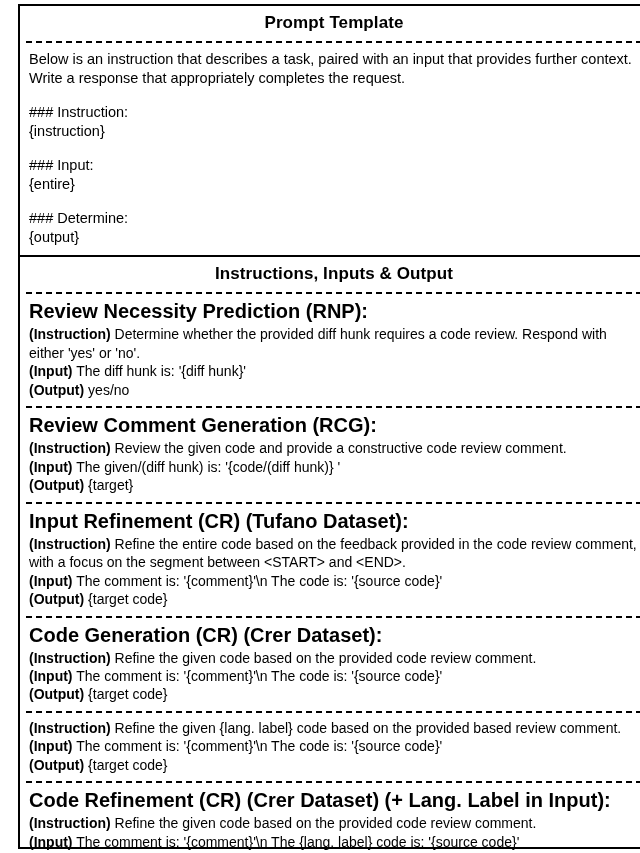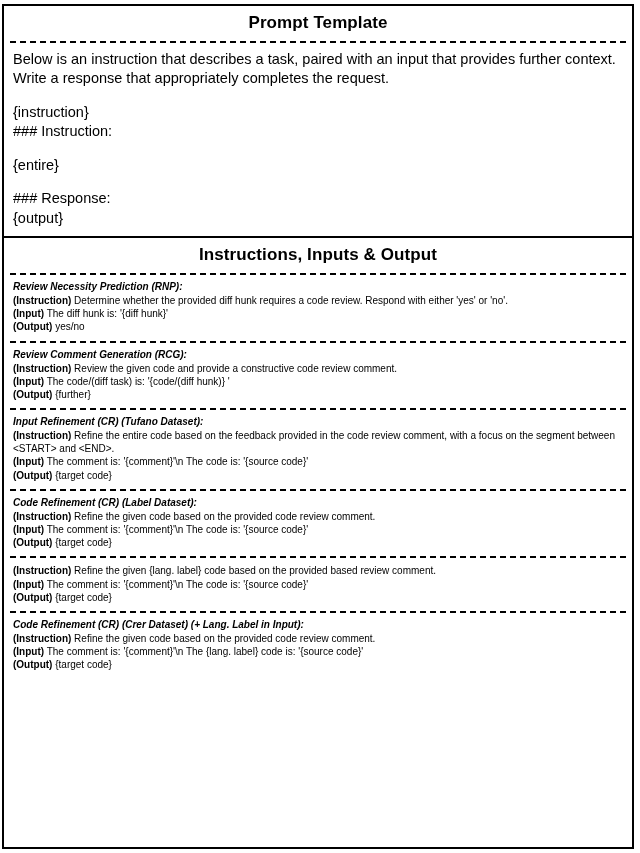--- a/index.html
+++ b/index.html
@@ -11,21 +11,21 @@
     width: 640px;
     height: 853px;
     font-family: "Liberation Sans", sans-serif;
     color: #000000;
     overflow: hidden;
   }
   .page {
     width: 640px;
     height: 713px;
     box-sizing: border-box;
-    padding: 4px 4px 2px 2px;
+    padding: 4px 4px 2px 18px;
   }
   .frame {
     border: 2px solid #000;
     box-sizing: border-box;
     width: 632px;
     height: 845px;
     padding: 0;
   }
   .section-title {
     text-align: center;
@@ -53,84 +53,84 @@
     margin: 0;
   }
   .gap {
     height: 14px;
   }
   .entry {
     padding: 6px 9px 7px 9px;
   }
   .entry-title {
     font-weight: bold;
-    font-size: 10px;
+    font-size: 20px;
     margin: 0 0 2px 0;
-    font-style: italic;
   }
   .entry-line {
-    font-size: 10px;
+    font-size: 14px;
     line-height: 1.32;
     margin: 0;
   }
   .lbl {
     font-weight: bold;
   }
 </style>
 </head>
 <body>
 
 <div class="page">
   <div class="frame">
 
     <div class="section-title">Prompt Template</div>
     <div class="dashed-sep"></div>
 
     <div class="body-block">
       <p>Below is an instruction that describes a task, paired with an input that provides further context. Write a response that appropriately completes the request.</p>
       <div class="gap"></div>
+      <p>### Instruction:</p>
       <p>{instruction}</p>
-      <p>### Instruction:</p>
       <div class="gap"></div>
+      <p>### Input:</p>
       <p>{entire}</p>
       <div class="gap"></div>
-      <p>### Response:</p>
+      <p>### Determine:</p>
       <p>{output}</p>
     </div>
 
     <div class="solid-sep"></div>
     <div class="section-title">Instructions, Inputs &amp; Output</div>
     <div class="dashed-sep"></div>
 
     <div class="entry">
       <p class="entry-title">Review Necessity Prediction (RNP):</p>
       <p class="entry-line"><span class="lbl">(Instruction)</span><span> Determine whether the provided diff hunk requires a code review. Respond with either 'yes' or 'no'.</span></p>
       <p class="entry-line"><span class="lbl">(Input)</span><span> The diff hunk is: '{diff hunk}'</span></p>
       <p class="entry-line"><span class="lbl">(Output)</span><span> yes/no</span></p>
     </div>
     <div class="dashed-sep"></div>
 
     <div class="entry">
       <p class="entry-title">Review Comment Generation (RCG):</p>
       <p class="entry-line"><span class="lbl">(Instruction)</span><span> Review the given code and provide a constructive code review comment.</span></p>
-      <p class="entry-line"><span class="lbl">(Input)</span><span> The code/(diff task) is: '{code/(diff hunk)} '</span></p>
-      <p class="entry-line"><span class="lbl">(Output)</span><span> {further}</span></p>
+      <p class="entry-line"><span class="lbl">(Input)</span><span> The given/(diff hunk) is: '{code/(diff hunk)} '</span></p>
+      <p class="entry-line"><span class="lbl">(Output)</span><span> {target}</span></p>
     </div>
     <div class="dashed-sep"></div>
 
     <div class="entry">
       <p class="entry-title">Input Refinement (CR) (Tufano Dataset):</p>
       <p class="entry-line"><span class="lbl">(Instruction)</span><span> Refine the entire code based on the feedback provided in the code review comment, with a focus on the segment between &lt;START&gt; and &lt;END&gt;.</span></p>
       <p class="entry-line"><span class="lbl">(Input)</span><span> The comment is: '{comment}'\n The code is: '{source code}'</span></p>
       <p class="entry-line"><span class="lbl">(Output)</span><span> {target code}</span></p>
     </div>
     <div class="dashed-sep"></div>
 
     <div class="entry">
-      <p class="entry-title">Code Refinement (CR) (Label Dataset):</p>
+      <p class="entry-title">Code Generation (CR) (Crer Dataset):</p>
       <p class="entry-line"><span class="lbl">(Instruction)</span><span> Refine the given code based on the provided code review comment.</span></p>
       <p class="entry-line"><span class="lbl">(Input)</span><span> The comment is: '{comment}'\n The code is: '{source code}'</span></p>
       <p class="entry-line"><span class="lbl">(Output)</span><span> {target code}</span></p>
     </div>
     <div class="dashed-sep"></div>
 
     <div class="entry">
       <p class="entry-line"><span class="lbl">(Instruction)</span><span> Refine the given {lang. label} code based on the provided based review comment.</span></p>
       <p class="entry-line"><span class="lbl">(Input)</span><span> The comment is: '{comment}'\n The code is: '{source code}'</span></p>
       <p class="entry-line"><span class="lbl">(Output)</span><span> {target code}</span></p>

